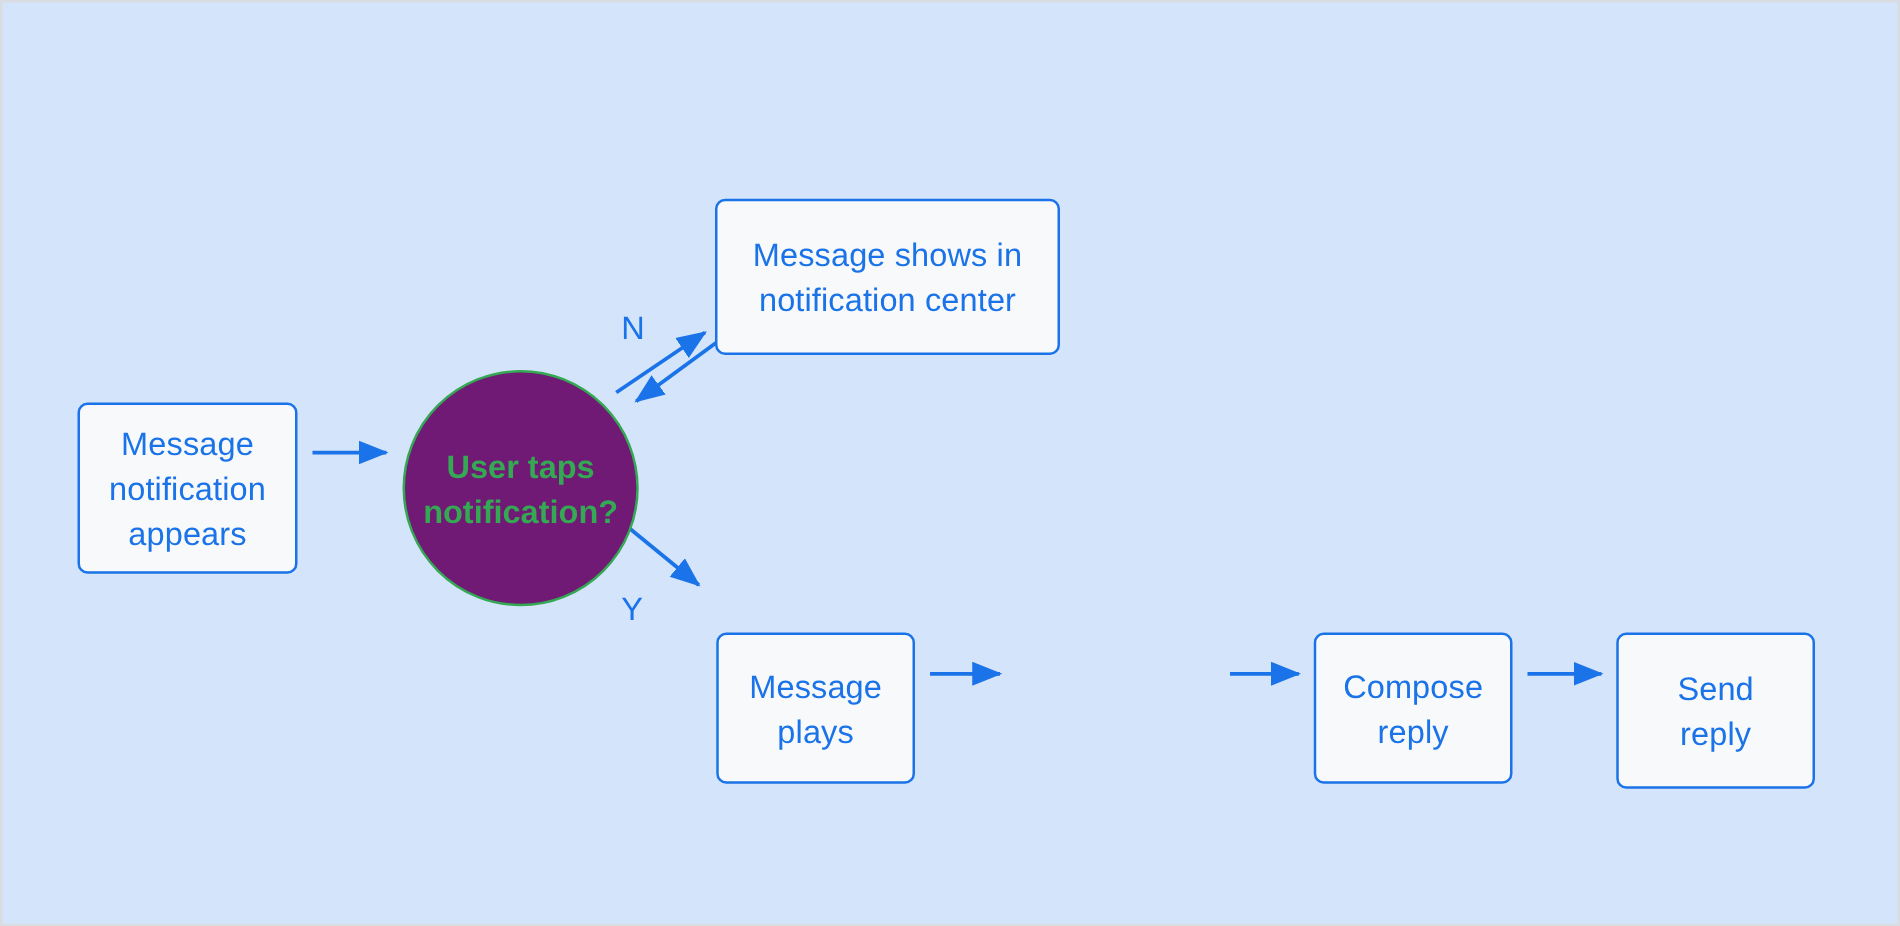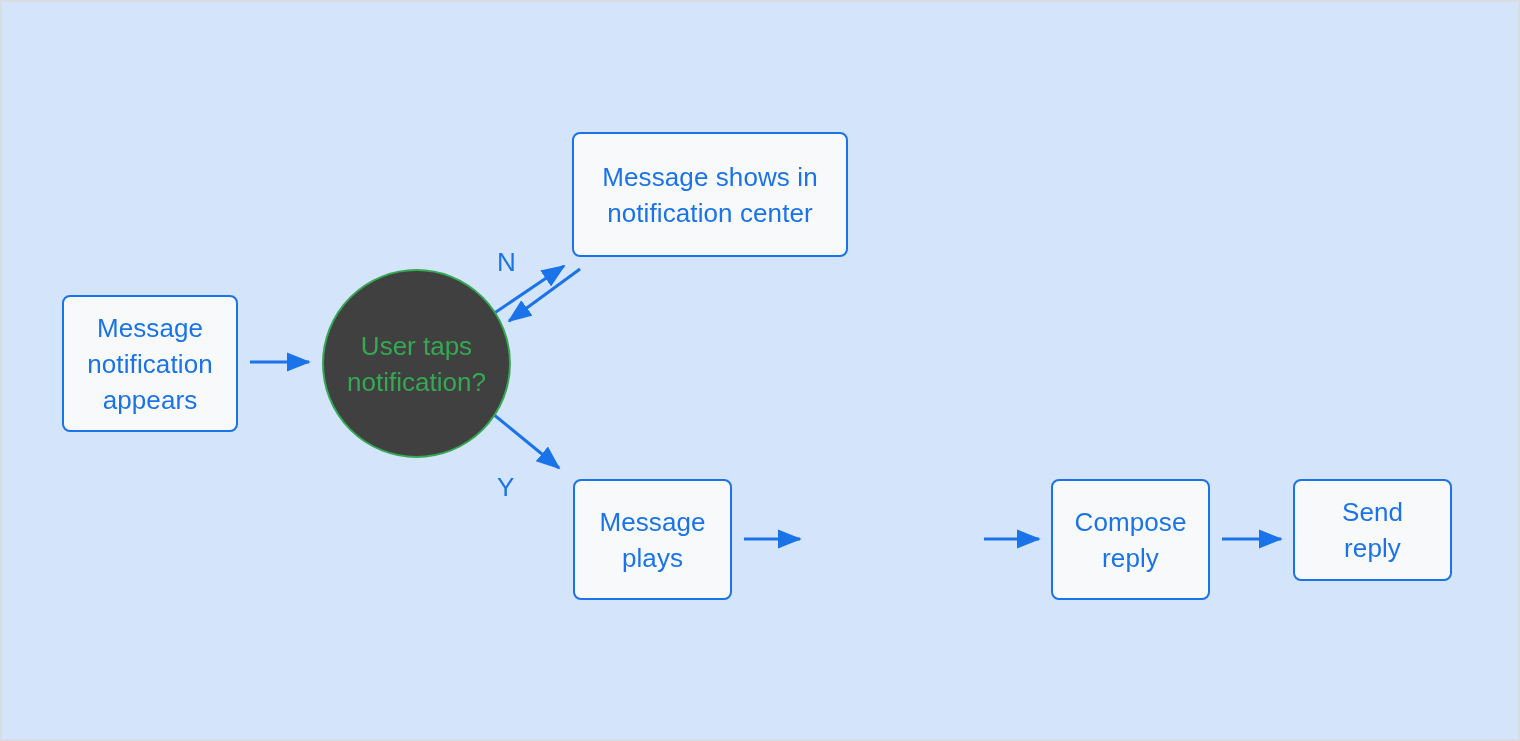--- a/index.html
+++ b/index.html
@@ -17,37 +17,39 @@
     overflow: hidden;
     font-family: "Liberation Sans", sans-serif;
   }
   .node {
     position: absolute;
     box-sizing: border-box;
     display: flex;
     align-items: center;
     justify-content: center;
     text-align: center;
+    margin-top: 27px;
   }
   .box {
     background: #f8f9fa;
     border: 2px solid #1a73e8;
     border-radius: 8px;
     color: #1a73e8;
     font-size: 26px;
     line-height: 36px;
     letter-spacing: 0.1px;
   }
   .circle {
-    background: #404040;
+    background: #701a75;
     border: 2px solid #34a853;
     border-radius: 50%;
     color: #34a853;
     font-size: 26px;
     line-height: 36px;
+    font-weight: bold;
   }
   .edge-label {
     position: absolute;
     color: #1a73e8;
     font-size: 26px;
     line-height: 28px;
     white-space: nowrap;
   }
   svg.edges {
     position: absolute;
@@ -124,21 +126,21 @@
     <span class="node-text">Message
 plays</span>
   </div>
 
 
   <div class="node box" style="left:1049px; top:477px; width:159px; height:121px;align-items:center;">
     <span class="node-text">Compose
 reply</span>
   </div>
 
-  <div class="node box" style="left:1291px; top:477px; width:159px; height:102px;">
+  <div class="node box" style="left:1291px; top:477px; width:159px; height:125px;">
     <span class="node-text">Send
 reply</span>
   </div>
 
   <div class="edge-label" style="left:495px; top:246px;">N</div>
 
   <div class="edge-label" style="left:495px; top:471px;">Y</div>
 
 </div>
 

